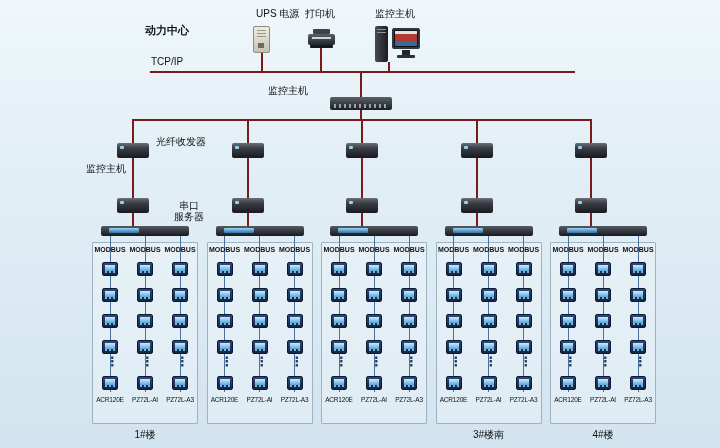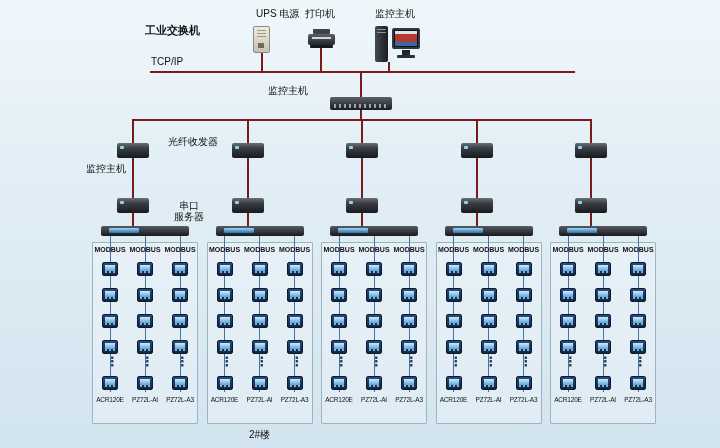--- a/index.html
+++ b/index.html
@@ -73,27 +73,27 @@
   .modbus-label{position:absolute;font-size:7px;font-weight:bold;text-align:center;white-space:nowrap;line-height:9px}
   .model-label{position:absolute;font-size:6.5px;text-align:center;white-space:nowrap;line-height:8px;letter-spacing:-.2px}
   .building-label{position:absolute;font-size:10px;text-align:center;white-space:nowrap}
   .dots{position:absolute;font-size:13px;line-height:16px;color:#24405f;font-weight:bold}
 </style>
 </head>
 <body>
 
 <div id="stage" style="--backbone: #7a1a1a; --bus: #49719f; --box_border: #9db3c0;">
 
-  <div class="lbl title" style="left:145px;top:24px">工业交换机</div>
+  <div class="lbl title" style="left:145px;top:24px">动力中心</div>
   <div class="lbl" style="left:256px;top:8px">UPS 电源</div>
   <div class="lbl" style="left:305px;top:8px">打印机</div>
   <div class="lbl" style="left:375px;top:8px">监控主机</div>
   <div class="lbl" style="left:151px;top:56px">TCP/IP</div>
   <div class="lbl" style="left:268px;top:85px">监控主机</div>
-  <div class="lbl" style="left:168px;top:136px">光纤收发器</div>
+  <div class="lbl" style="left:156px;top:136px">光纤收发器</div>
   <div class="lbl" style="left:86px;top:163px">监控主机</div>
   <div class="lbl two-line" style="left:168px;top:200px">
     <span>串口</span>
     <span>服务器</span>
   </div>
 
   <div class="ups"></div>
   <div class="printer">
     <div class="p-top"></div>
     <div class="p-body"></div>
@@ -147,20 +147,21 @@
         <div class="model-label" style="left: 35px; top: 276px; width: 36px;">PZ72L-AI</div>
         <div class="busline" style="left: 87.5px; top: 116px; height: 156px;"></div>
         <div class="modbus-label" style="left: 72px; top: 125px; width: 32px;">MODBUS</div>
         <div class="meter" style="left: 80px; top: 142px;"></div>
         <div class="meter" style="left: 80px; top: 168px;"></div>
         <div class="meter" style="left: 80px; top: 194px;"></div>
         <div class="meter" style="left: 80px; top: 220px;"></div>
         <div class="dots" style="left: 84px; top: 234px;">⋮</div>
         <div class="meter" style="left: 80px; top: 256px;"></div>
         <div class="model-label" style="left: 70px; top: 276px; width: 36px;">PZ72L-A3</div>
+        <div class="building-label" style="left: 0px; top: 308px; width: 106px;">1#楼</div>
       </div>
       <div class="group" style="left: 206.5px;">
         <div class="vline" style="left: 40px; top: 0px; height: 23px;"></div>
         <div class="transceiver" style="left: 25px; top: 23px;"></div>
         <div class="vline" style="left: 40px; top: 38px; height: 40px;"></div>
         <div class="transceiver" style="left: 25px; top: 78px;"></div>
         <div class="vline" style="left: 40px; top: 93px; height: 13px;"></div>
         <div class="serial" style="left: 9px; top: 106px;"></div>
         <div class="gbox"></div>
         <div class="busline" style="left: 17.5px; top: 116px; height: 156px;"></div>
@@ -183,21 +184,20 @@
         <div class="model-label" style="left: 35px; top: 276px; width: 36px;">PZ72L-AI</div>
         <div class="busline" style="left: 87.5px; top: 116px; height: 156px;"></div>
         <div class="modbus-label" style="left: 72px; top: 125px; width: 32px;">MODBUS</div>
         <div class="meter" style="left: 80px; top: 142px;"></div>
         <div class="meter" style="left: 80px; top: 168px;"></div>
         <div class="meter" style="left: 80px; top: 194px;"></div>
         <div class="meter" style="left: 80px; top: 220px;"></div>
         <div class="dots" style="left: 84px; top: 234px;">⋮</div>
         <div class="meter" style="left: 80px; top: 256px;"></div>
         <div class="model-label" style="left: 70px; top: 276px; width: 36px;">PZ72L-A3</div>
-        <div class="building-label" style="left: 0px; top: 308px; width: 106px;">2#楼</div>
       </div>
       <div class="group" style="left: 321px;">
         <div class="vline" style="left: 40px; top: 0px; height: 23px;"></div>
         <div class="transceiver" style="left: 25px; top: 23px;"></div>
         <div class="vline" style="left: 40px; top: 38px; height: 40px;"></div>
         <div class="transceiver" style="left: 25px; top: 78px;"></div>
         <div class="vline" style="left: 40px; top: 93px; height: 13px;"></div>
         <div class="serial" style="left: 9px; top: 106px;"></div>
         <div class="gbox"></div>
         <div class="busline" style="left: 17.5px; top: 116px; height: 156px;"></div>
@@ -256,20 +256,21 @@
         <div class="model-label" style="left: 35px; top: 276px; width: 36px;">PZ72L-AI</div>
         <div class="busline" style="left: 87.5px; top: 116px; height: 156px;"></div>
         <div class="modbus-label" style="left: 72px; top: 125px; width: 32px;">MODBUS</div>
         <div class="meter" style="left: 80px; top: 142px;"></div>
         <div class="meter" style="left: 80px; top: 168px;"></div>
         <div class="meter" style="left: 80px; top: 194px;"></div>
         <div class="meter" style="left: 80px; top: 220px;"></div>
         <div class="dots" style="left: 84px; top: 234px;">⋮</div>
         <div class="meter" style="left: 80px; top: 256px;"></div>
         <div class="model-label" style="left: 70px; top: 276px; width: 36px;">PZ72L-A3</div>
+        <div class="building-label" style="left: 0px; top: 308px; width: 106px;">3#楼南</div>
       </div>
       <div class="group" style="left: 550px;">
         <div class="vline" style="left: 40px; top: 0px; height: 23px;"></div>
         <div class="transceiver" style="left: 25px; top: 23px;"></div>
         <div class="vline" style="left: 40px; top: 38px; height: 40px;"></div>
         <div class="transceiver" style="left: 25px; top: 78px;"></div>
         <div class="vline" style="left: 40px; top: 93px; height: 13px;"></div>
         <div class="serial" style="left: 9px; top: 106px;"></div>
         <div class="gbox"></div>
         <div class="busline" style="left: 17.5px; top: 116px; height: 156px;"></div>
@@ -292,15 +293,16 @@
         <div class="model-label" style="left: 35px; top: 276px; width: 36px;">PZ72L-AI</div>
         <div class="busline" style="left: 87.5px; top: 116px; height: 156px;"></div>
         <div class="modbus-label" style="left: 72px; top: 125px; width: 32px;">MODBUS</div>
         <div class="meter" style="left: 80px; top: 142px;"></div>
         <div class="meter" style="left: 80px; top: 168px;"></div>
         <div class="meter" style="left: 80px; top: 194px;"></div>
         <div class="meter" style="left: 80px; top: 220px;"></div>
         <div class="dots" style="left: 84px; top: 234px;">⋮</div>
         <div class="meter" style="left: 80px; top: 256px;"></div>
         <div class="model-label" style="left: 70px; top: 276px; width: 36px;">PZ72L-A3</div>
+        <div class="building-label" style="left: 0px; top: 308px; width: 106px;">4#楼</div>
       </div>
     </div>
 </div>
 
 </body></html>

